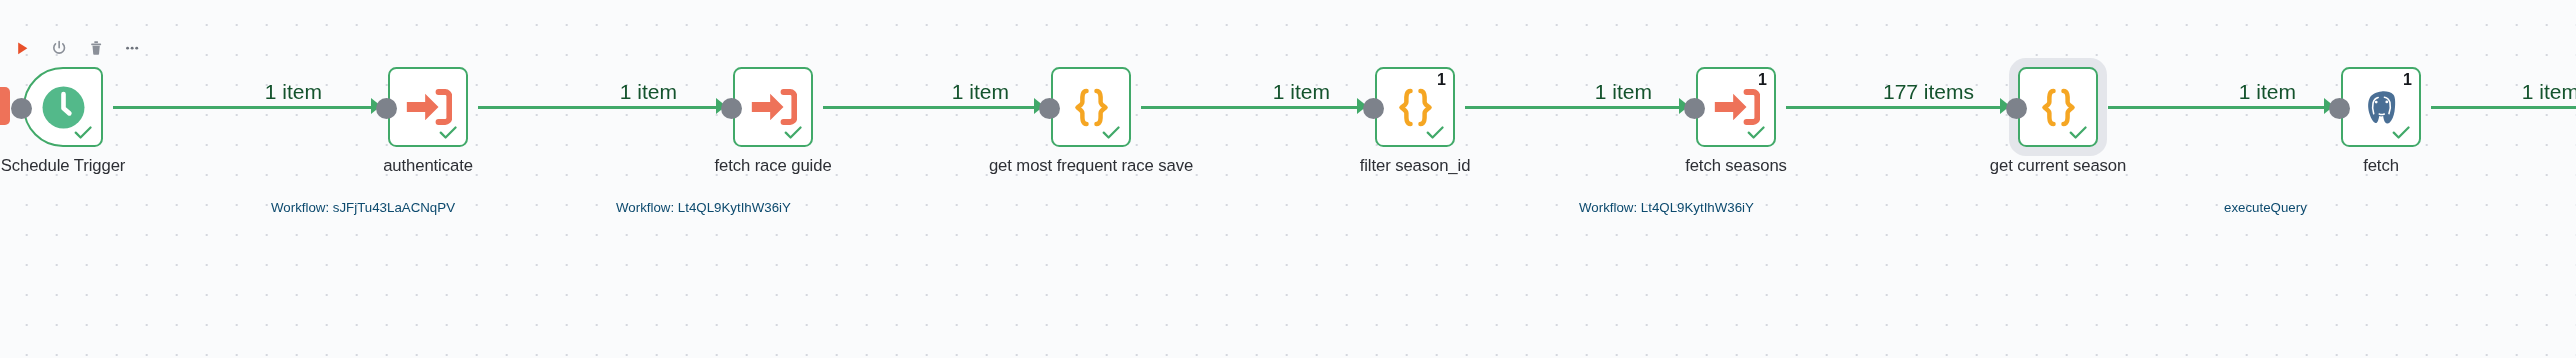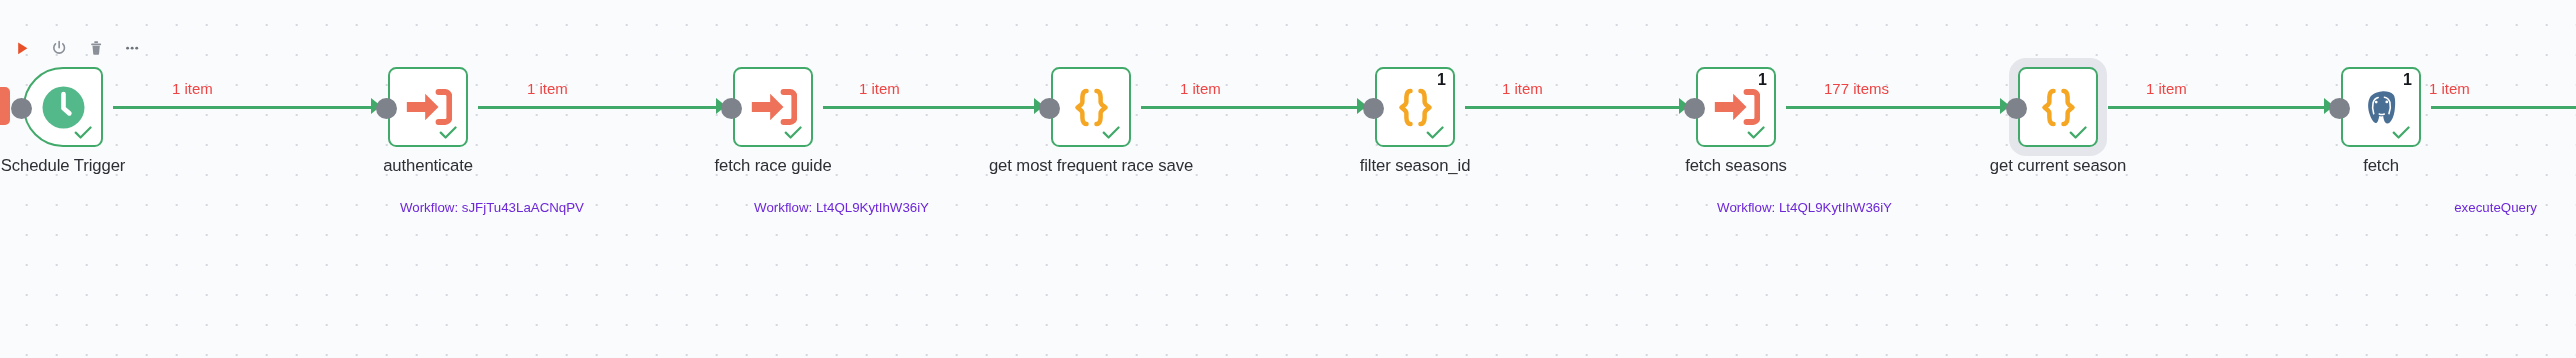--- a/index.html
+++ b/index.html
@@ -70,22 +70,22 @@
     pointer-events:none;
   }
   .node-title{
     position:absolute;top:88px;left:-75px;width:230px;
     text-align:center;
     font-size:16.7px;color:#2d2f35;line-height:21px;
     letter-spacing:-0.1px;
   }
   .node-sub{
     position:absolute;top:133px;left:-117px;width:313px;
-    text-align:right;
-    font-size:13.3px;color:#6d28d9;line-height:16.7px;
+    text-align:left;
+    font-size:13.3px;color:#0c4a6e;line-height:16.7px;
   }
   
   .port-in{
     position:absolute;left:-5.8px;top:33px;
     width:9.2px;height:18.3px;border-radius:1.7px;background:#7d828b;
   }
   .port-out{
     position:absolute;right:-9.2px;top:31px;
     width:21px;height:21px;border-radius:50%;background:#7d828b;
   }
@@ -95,22 +95,22 @@
   }
   .conn-arrow{
     position:absolute;top:98px;
     width:0;height:0;
     border-top:8.3px solid transparent;
     border-bottom:8.3px solid transparent;
     border-left:10.8px solid #41a969;
   }
   .conn-label{
     position:absolute;top:80px;
-    font-size:15px;color:#ef4444;
-    white-space:nowrap;text-align:left;
+    font-size:21px;color:#14532d;
+    white-space:nowrap;text-align:right;
   }
   
   #left-stub{
     position:absolute;left:0px;top:87px;
     width:10px;height:38px;
     background:#ee7259;
     border-radius:0 5px 5px 0;
     z-index:15;
   }
   .icon-svg{display:block;}

